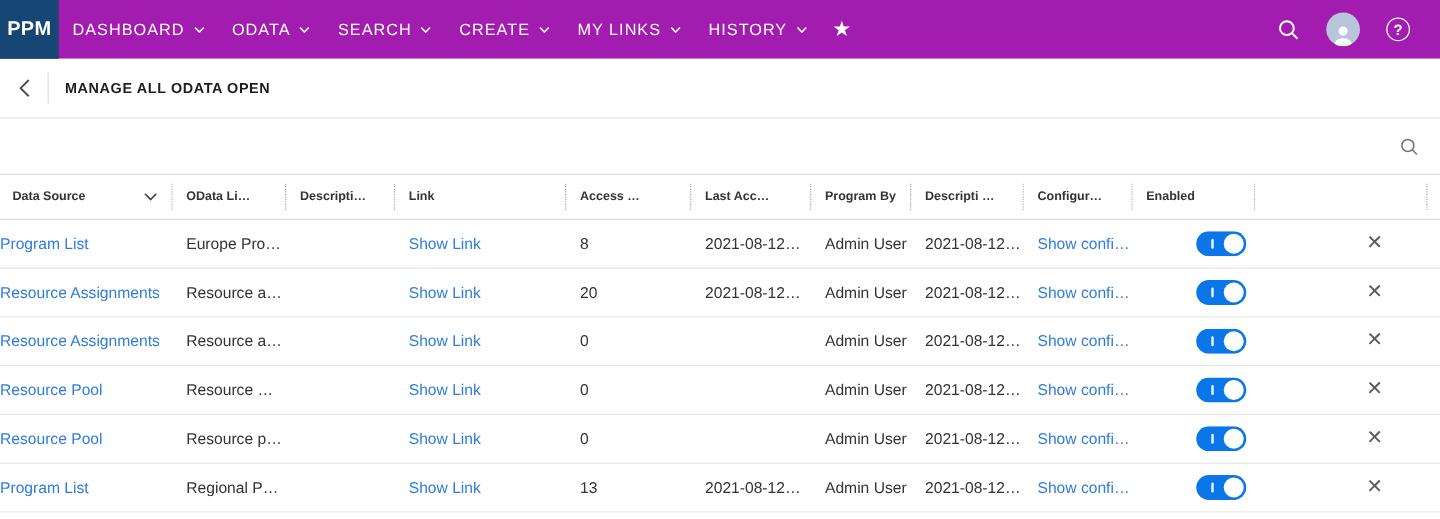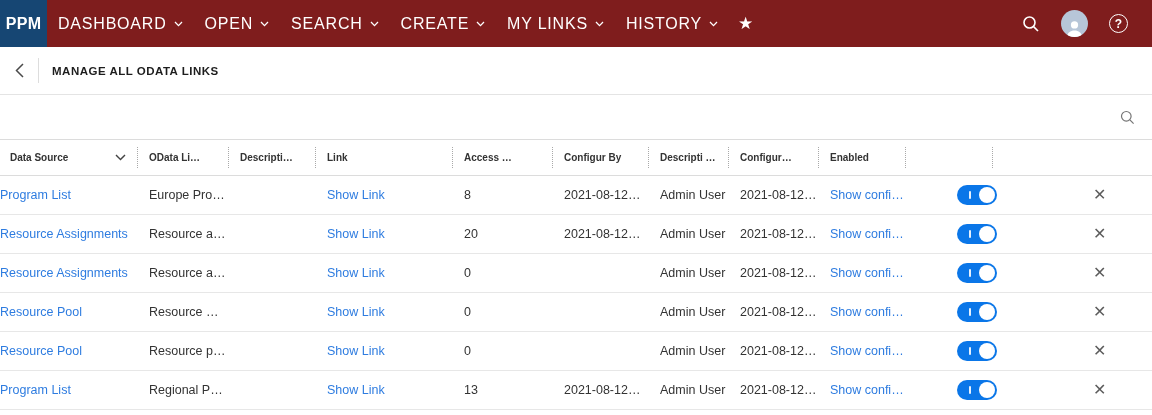--- a/index.html
+++ b/index.html
@@ -1,25 +1,25 @@
 <!DOCTYPE html>
 <html><head>
 <meta charset="utf-8">
 <style>
   * { box-sizing: border-box; margin: 0; padding: 0; }
   html,body { width:1152px; height:415px; background:#fff; overflow:hidden;
     font-family:"Liberation Sans", sans-serif; }
 
   
-  .topnav { height:47px; background:#7f1d1d; display:flex; align-items:center; }
+  .topnav { height:47px; background:#a21caf; display:flex; align-items:center; }
   .logo { width:47px; height:47px; background:#164673; color:#fff; font-weight:bold;
     font-size:16px; letter-spacing:.3px; display:flex; align-items:center;
     justify-content:center; flex:0 0 auto; cursor:pointer; }
   .menu { display:flex; align-items:center; }
-  .menu .nav-item { color:#fff; font-size:16px; letter-spacing:.8px; text-decoration:none;
+  .menu .nav-item { color:#fff; font-size:13px; letter-spacing:.8px; text-decoration:none;
     display:flex; align-items:center; gap:7px; padding:16px 11px; height:47px; cursor:pointer; }
   .star { color:#fff; font-size:17px; margin-left:9px; cursor:pointer; line-height:1; }
   .nav-right { margin-left:auto; display:flex; align-items:center; gap:21px; padding-right:24px; }
   .nav-icon { display:flex; align-items:center; cursor:pointer; }
   .avatar { width:27px; height:27px; border-radius:50%; background:#b7c6d8; overflow:hidden;
     display:flex; align-items:flex-end; justify-content:center; cursor:pointer; }
   .help-circle { width:19px; height:19px; border:1.6px solid #fff; border-radius:50%;
     color:#fff; font-size:12px; font-weight:bold; display:flex; align-items:center;
     justify-content:center; cursor:pointer; }
 
@@ -69,21 +69,21 @@
 <header class="topnav">
   <div class="logo">PPM</div>
   <nav class="menu">
     <a class="nav-item">
       <span>DASHBOARD</span>
       <svg width="9" height="6" viewBox="0 0 9 6">
           <polyline points="1,1 4.5,4.6 8,1" fill="none" stroke="#fff" stroke-width="1.3"></polyline>
         </svg>
     </a>
     <a class="nav-item">
-      <span>OPEN</span>
+      <span>ODATA</span>
       <svg width="9" height="6" viewBox="0 0 9 6">
           <polyline points="1,1 4.5,4.6 8,1" fill="none" stroke="#fff" stroke-width="1.3"></polyline>
         </svg>
     </a>
     <a class="nav-item">
       <span>SEARCH</span>
       <svg width="9" height="6" viewBox="0 0 9 6">
           <polyline points="1,1 4.5,4.6 8,1" fill="none" stroke="#fff" stroke-width="1.3"></polyline>
         </svg>
     </a>
@@ -124,21 +124,21 @@
   </div>
 </header>
 
 <div class="crumb">
   <span class="back">
     <svg width="9" height="15" viewBox="0 0 9 15">
         <polyline points="8,1 1.5,7.5 8,14" fill="none" stroke="#4a4a4a" stroke-width="1.5"></polyline>
       </svg>
   </span>
   <span class="crumb-divider"></span>
-  <span class="page-title">MANAGE ALL ODATA LINKS</span>
+  <span class="page-title">MANAGE ALL ODATA OPEN</span>
 </div>
 
 <div class="tools">
   <span class="nav-icon">
     <svg width="15" height="15" viewBox="0 0 15 15">
         <circle cx="6.3" cy="6.3" r="4.8" fill="none" stroke="#757575" stroke-width="1.2"></circle>
         <line x1="9.9" y1="9.9" x2="13.6" y2="13.6" stroke="#757575" stroke-width="1.2"></line>
       </svg>
   </span>
 </div>
@@ -156,21 +156,24 @@
   <div class="cell">
       <span>Descripti…</span>
     </div>
   <div class="cell">
       <span>Link</span>
     </div>
   <div class="cell">
       <span>Access …</span>
     </div>
   <div class="cell">
-      <span>Configur By</span>
+      <span>Last Acc…</span>
+    </div>
+  <div class="cell">
+      <span>Program By</span>
     </div>
   <div class="cell">
       <span>Descripti …</span>
     </div>
   <div class="cell">
       <span>Configur…</span>
     </div>
   <div class="cell">
       <span>Enabled</span>
     </div>

